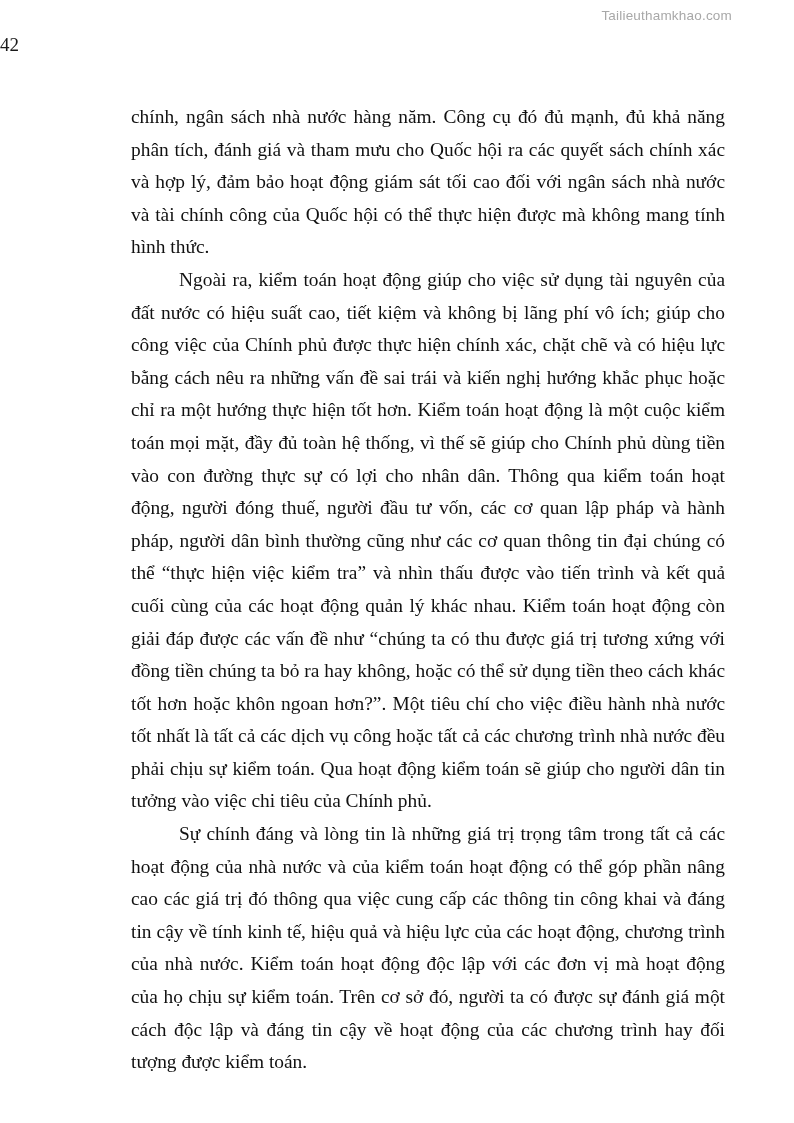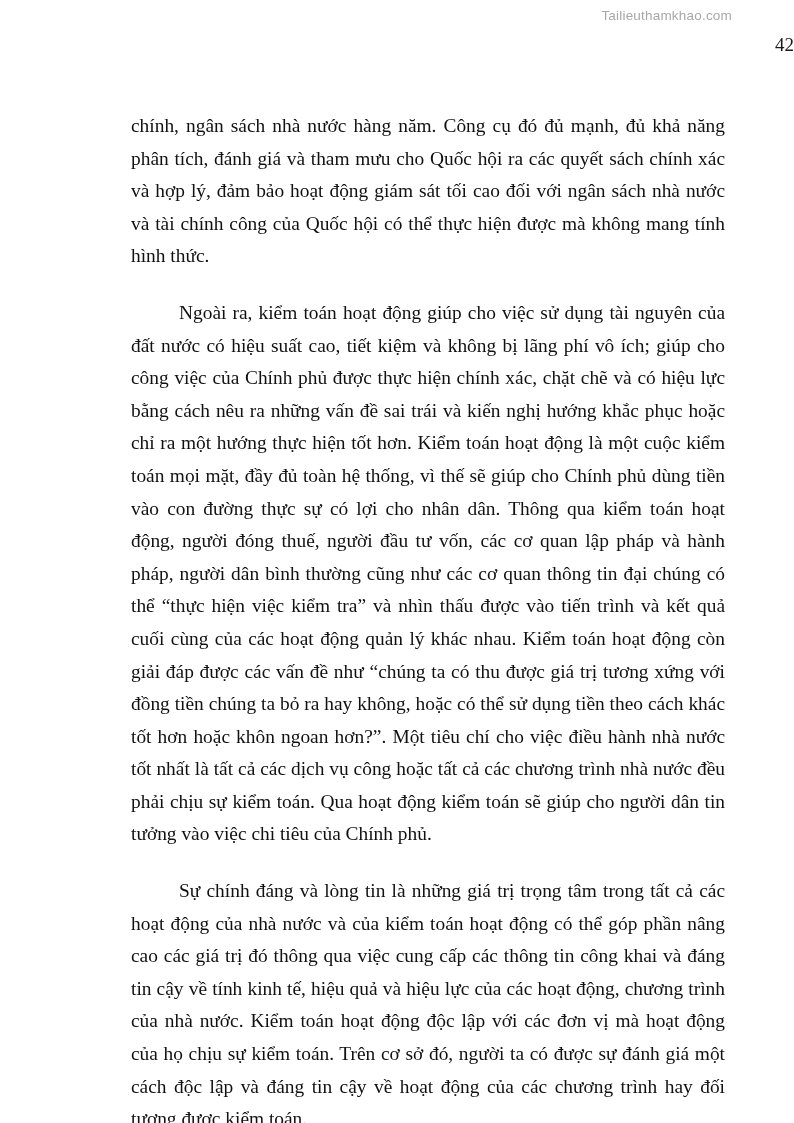--- a/index.html
+++ b/index.html
@@ -29,45 +29,44 @@
     font-size: 13.5px;
     color: #a8a8a8;
     letter-spacing: 0.2px;
     white-space: nowrap;
   }
   .page-number {
     position: absolute;
     top: 34px;
     left: 0;
     width: 794px;
-    text-align: right;
+    text-align: left;
     font-size: 19px;
     color: #1a1a1a;
   }
   .body-text {
     position: absolute;
     top: 97px;
     left: 131px;
     width: 594px;
     font-size: 19.4px;
     line-height: 32.6px;
     text-align: justify;
     text-justify: inter-word;
     color: #111111;
   }
   .body-text p {
     margin: 0;
     text-indent: 0;
   }
   .body-text p.indent {
     text-indent: 48px;
-    margin-top: 24px;
   }
   .body-text p.nogap {
-    margin-top: 13px;
+    margin-top: 4px;
   }
 </style>
 </head>
 <body>
 
 <div class="page">
 
   <div class="watermark">Tailieuthamkhao.com</div>
 
   <div class="page-number">42</div>

